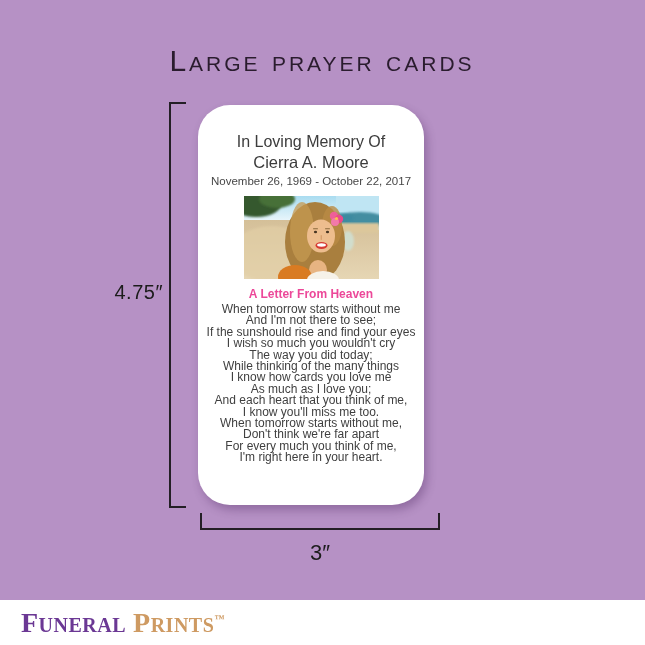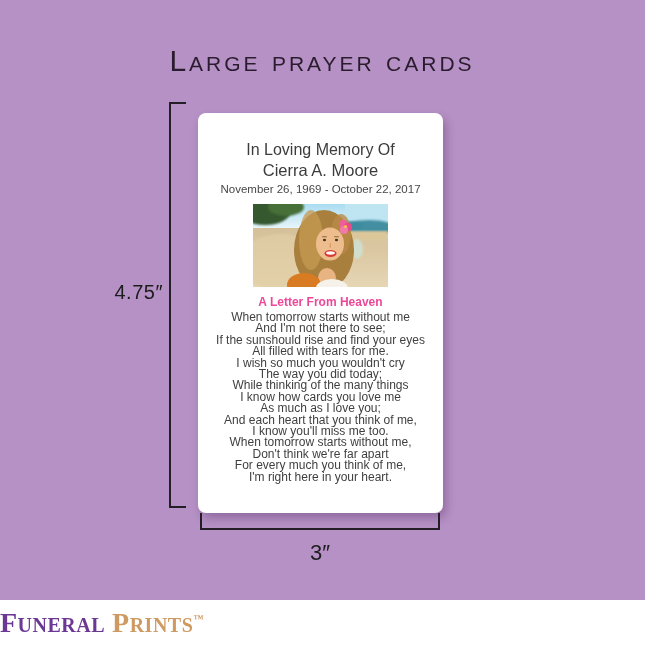--- a/index.html
+++ b/index.html
@@ -4,21 +4,21 @@
 <style>
   * { margin:0; padding:0; box-sizing:border-box; }
   html,body { width:645px; }
   .stage {
     position:relative; width:645px; height:645px; overflow:hidden;
     font-family:"Liberation Sans", sans-serif;
   }
   .bg { position:absolute; left:0; top:0; width:645px; height:600px; }
   .footer {
     position:absolute; left:0; top:600px; width:645px; height:45px;
-    background:#ffffff; display:flex; align-items:center; 
+    background:#ffffff; display:flex; align-items:center; padding-left:21px;
   }
 
   
   .title {
     position:absolute; top:44px; left:0; width:644px; text-align:center;
     font-size:30px; font-variant:small-caps; letter-spacing:3px; font-weight:normal;
   }
 
   
   .dim { position:absolute; }
@@ -32,24 +32,23 @@
     position:absolute; left:90px; top:281px; width:73px; text-align:right;
     font-size:20px; letter-spacing:.5px;
   }
   .dim-h-label {
     position:absolute; left:200px; top:540px; width:240px; text-align:center;
     font-size:22px;
   }
 
   
   .card {
-    position:absolute; left:198px; top:105px; width:245px; height:400px;
-    background:#ffffff; border-radius:8px; text-align:center;
+    position:absolute; left:198px; top:105px; width:226px; height:400px;
+    background:#ffffff; border-radius:32px; text-align:center;
     box-shadow:3px 5px 10px rgba(55,20,75,.30);
-    margin-top:8px;
   }
   .memorial { margin-top:27px; font-size:16px; color:#3c3c3c; line-height:20px; }
   .deceased { font-size:16.5px; color:#3c3c3c; line-height:20px; }
   .dates    { margin-top:3px; font-size:11.5px; color:#474747; }
   .photo {
     width:135px; height:83px; margin:9px auto 0; overflow:hidden; background:#d9c29b;
   }
   .photo svg { display:block; width:135px; height:83px; }
   .poem-title { margin-top:8px; font-size:12px; font-weight:bold; color:#ec4899; }
   .poem { margin-top:3px; }
@@ -135,21 +134,20 @@
           <ellipse cx="51" cy="81" rx="17" ry="12" fill="#d97b22"></ellipse>
           <ellipse cx="79" cy="84" rx="16" ry="9" fill="#f6f2e9"></ellipse>
         </svg>
       </div>
 
       <div class="poem-title">A Letter From Heaven</div>
       <div class="poem">
         <div class="poem-line">When tomorrow starts without me</div>
         <div class="poem-line">And I'm not there to see;</div>
         <div class="poem-line">If the sunshould rise and find your eyes</div>
-        <div class="poem-line">All filled with tears for me.</div>
         <div class="poem-line">I wish so much you wouldn't cry</div>
         <div class="poem-line">The way you did today;</div>
         <div class="poem-line">While thinking of the many things</div>
         <div class="poem-line">I know how cards you love me</div>
         <div class="poem-line">As much as I love you;</div>
         <div class="poem-line">And each heart that you think of me,</div>
         <div class="poem-line">I know you'll miss me too.</div>
         <div class="poem-line">When tomorrow starts without me,</div>
         <div class="poem-line">Don't think we're far apart</div>
         <div class="poem-line">For every much you think of me,</div>

